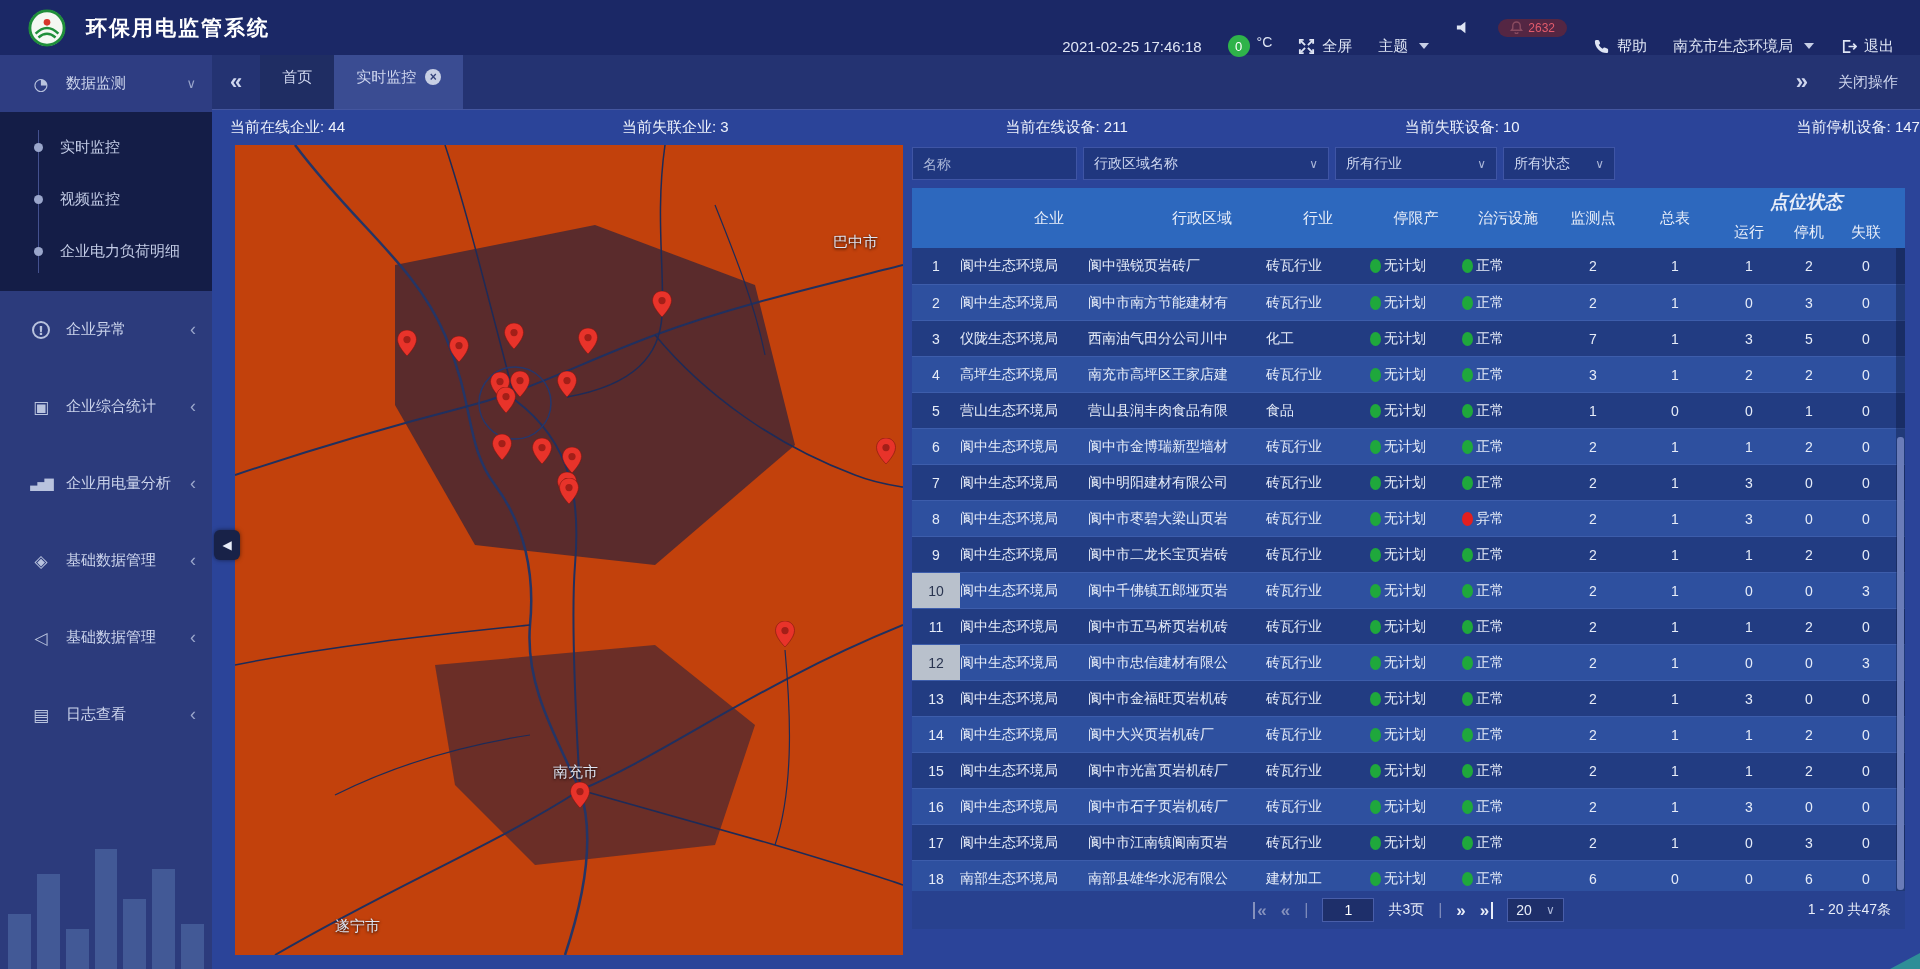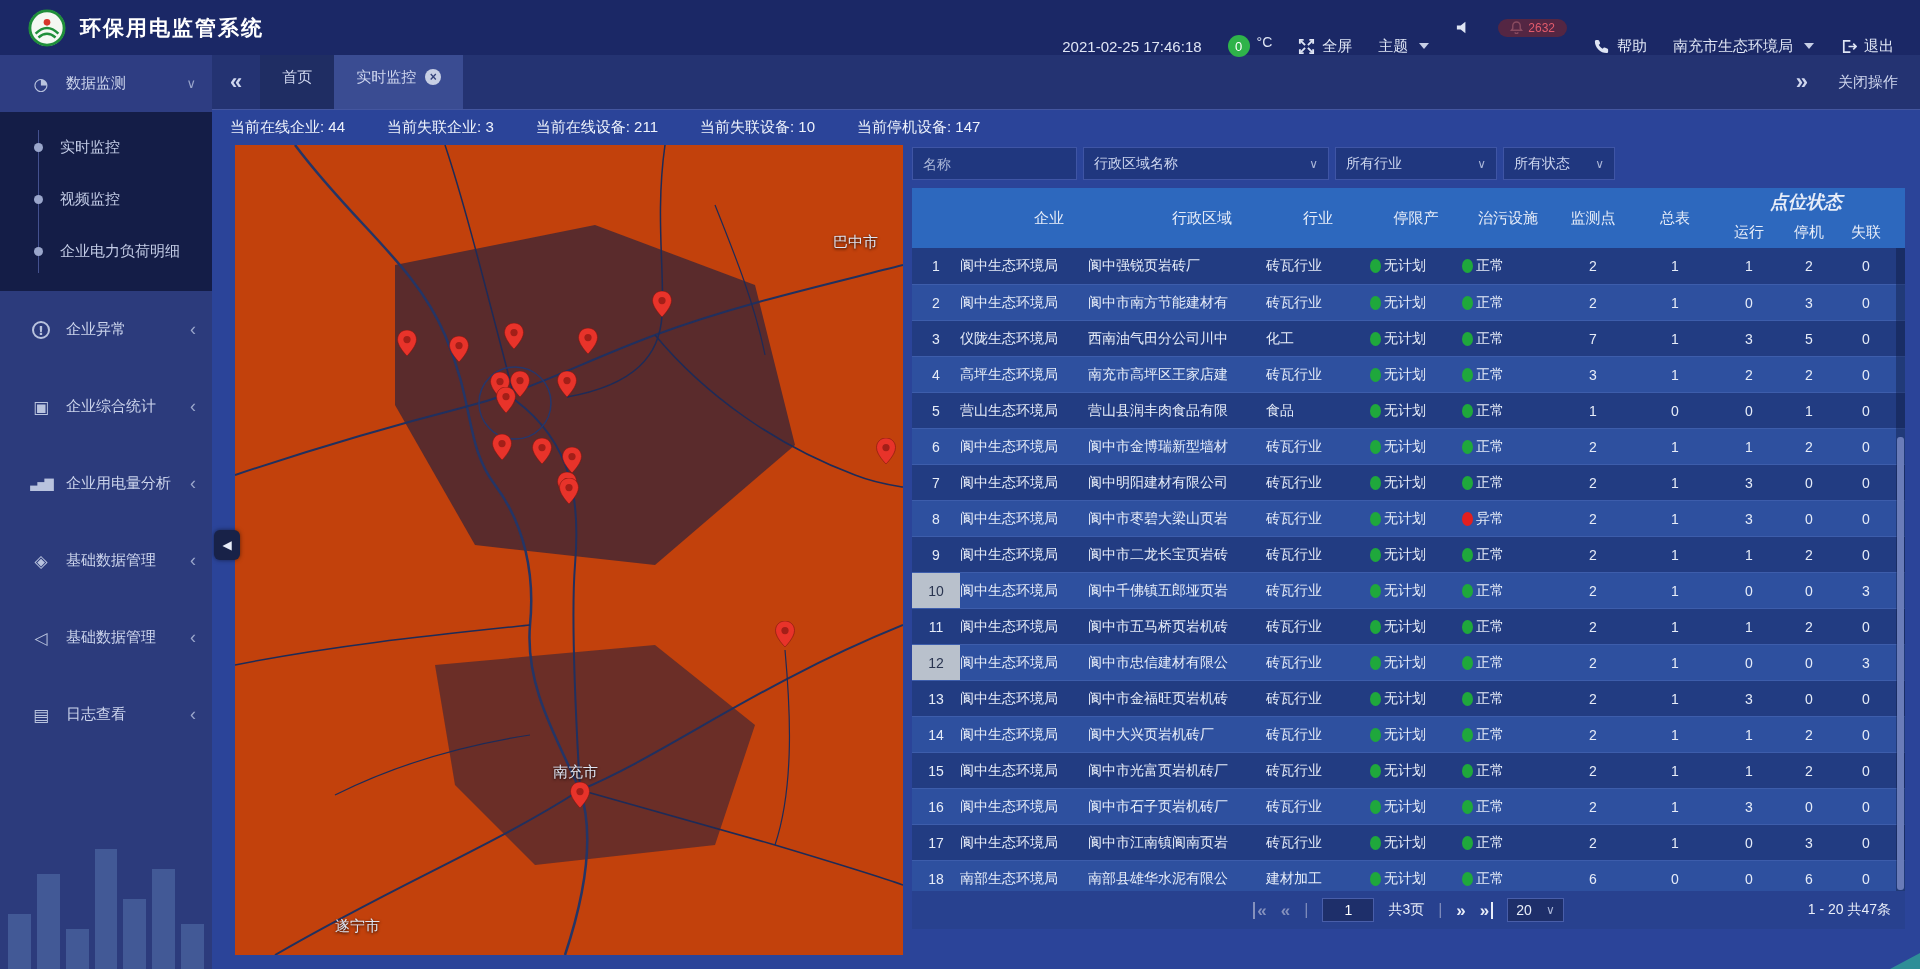--- a/index.html
+++ b/index.html
@@ -2,21 +2,21 @@
 <html><head>
 <meta charset="utf-8">
 <style>
   *{margin:0;padding:0;box-sizing:border-box;}
   body{font-family:"Liberation Sans","DejaVu Sans",sans-serif;background:#0d1333;}
   .page{width:1920px;height:969px;position:relative;overflow:hidden;background:#2b4499;}
 
   
   .hdr{position:absolute;top:0;left:0;width:1920px;height:55px;background:#1b2866;display:flex;align-items:center;z-index:30;}
   .logo{width:38px;height:38px;margin-left:28px;flex:none;}
-  .hdr-title{color:#fff;font-size:21px;font-weight:bold;margin-left:14px;letter-spacing:2px;}
+  .hdr-title{color:#fff;font-size:21px;font-weight:bold;margin-left:20px;letter-spacing:2px;}
   .hdr-right{margin-left:auto;display:flex;align-items:center;gap:26px;padding-right:26px;color:#dfe5f4;font-size:15px;}
   .hdr-item{display:flex;align-items:center;gap:7px;white-space:nowrap;margin-top:37px;}
   .temp-badge{width:22px;height:22px;border-radius:50%;background:#2fb34a;color:#fff;font-size:13px;display:flex;align-items:center;justify-content:center;}
   .temp-unit{font-size:14px;position:relative;top:-4px;}
   .caret{display:inline-block;width:0;height:0;border-left:5px solid transparent;border-right:5px solid transparent;border-top:6px solid #c7cfe6;margin-left:4px;}
   .notif{background:#542643;border-radius:11px;padding:2px 12px;color:#e25b6c;font-size:12px;display:flex;align-items:center;gap:5px;}
   .hicon{width:17px;height:17px;flex:none;}
 
   
   .sidebar{position:absolute;top:55px;left:0;width:212px;height:914px;background:#2c3b7c;z-index:20;overflow:hidden;}
@@ -40,21 +40,21 @@
   
   .tabbar{position:absolute;top:55px;left:212px;width:1708px;height:55px;background:#243372;border-bottom:1px solid #44569f;display:flex;align-items:flex-end;z-index:10;}
   .tab-arrow{color:#cfd6ee;font-size:22px;font-weight:bold;align-self:center;padding:0 18px;cursor:pointer;}
   .tab{height:64px;display:flex;align-items:center;padding:0 22px;font-size:15px;color:#cfd6ee;cursor:pointer;gap:9px;}
   .tab.home{background:#1f2d63;}
   .tab.active{background:#3a4c92;}
   .tab-close{width:16px;height:16px;border-radius:50%;background:#c7cfe4;color:#34427a;font-size:12px;line-height:16px;text-align:center;font-weight:bold;}
   .tabbar-right{margin-left:auto;align-self:center;display:flex;align-items:center;gap:30px;padding-right:22px;color:#cfd6ee;font-size:15px;}
 
   
-  .statsbar{position:absolute;top:110px;left:212px;width:1708px;height:35px;background:#2b4499;display:flex;align-items:center;gap:42px;padding-left:18px;color:#eef2fb;font-size:15px;z-index:5;}
+  .statsbar{position:absolute;top:110px;left:212px;width:1708px;height:35px;background:#2b4499;display:flex;align-items:center;gap:42px;padding-left:18px;color:#eef2fb;font-size:15px;z-index:5;justify-content:space-between;}
   .stat{white-space:nowrap;}
 
   
   .main{position:absolute;top:145px;left:212px;width:1708px;height:824px;background:#2b4499;}
 
   
   .map{position:absolute;left:23px;top:0;width:668px;height:810px;background:#c2410c;overflow:hidden;}
   .map svg.roads{position:absolute;left:0;top:0;}
   .pin{position:absolute;}
   .city{position:absolute;color:#dfe4f2;font-size:15px;text-shadow:0 1px 3px #000;white-space:nowrap;}

